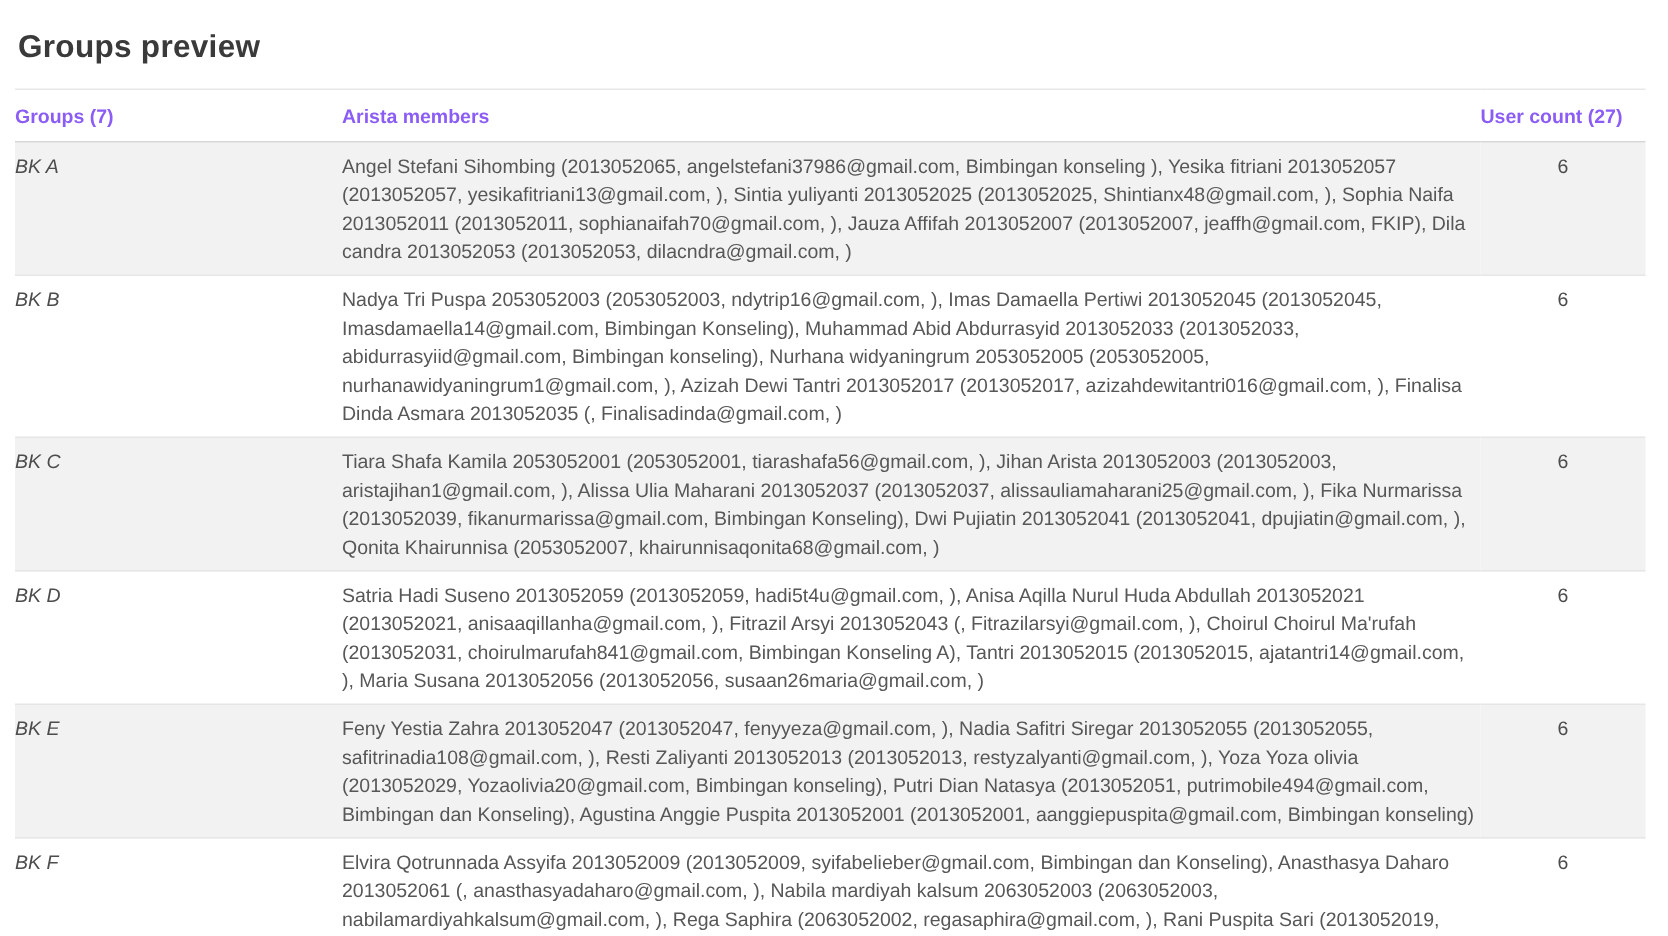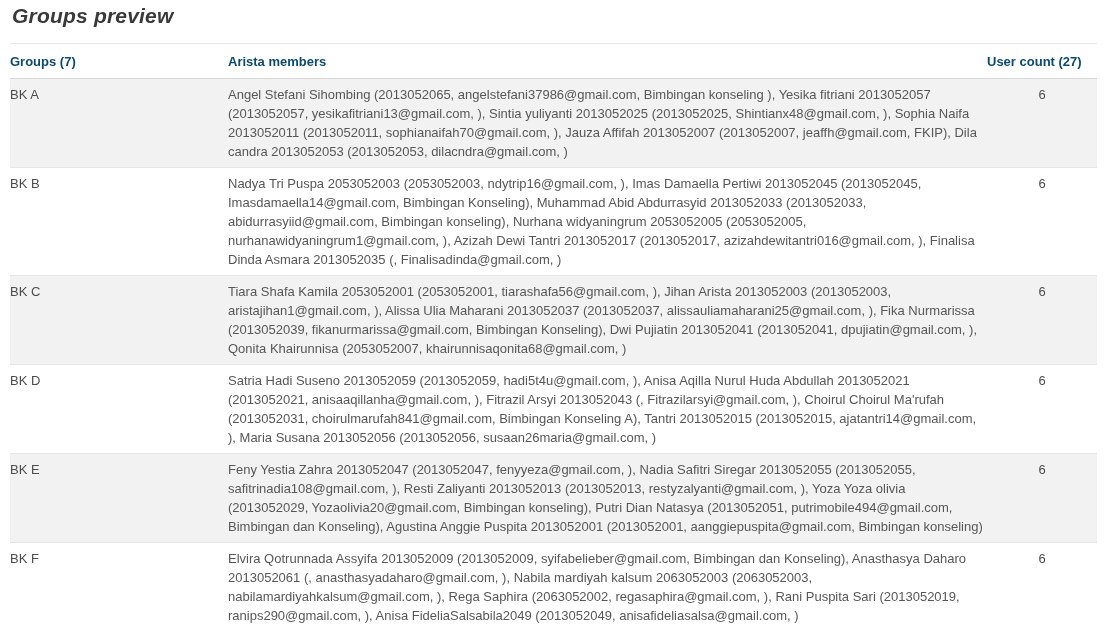--- a/index.html
+++ b/index.html
@@ -12,33 +12,32 @@
   }
   .page {
     width: 1112px;
     min-height: 624px;
     padding: 2px 15px 10px 10px;
   }
   .page-title {
     font-size: 21px;
     font-weight: 600;
     color: #3a3a3a;
-    margin: 2px 0 15px 2px;
+    margin: 18px 0 15px 2px;
     letter-spacing: 0.2px;
-    font-style: italic;
   }
   table.groups-table {
     width: 100%;
     border-collapse: collapse;
     border-top: 1px solid #e8e8e8;
   }
   table.groups-table thead th {
     font-size: 13px;
     font-weight: bold;
-    color: #0c4a6e;
+    color: #8b5cf6;
     text-align: left;
     padding: 10px 0 9px 0;
     border-bottom: 1px solid #d6d6d6;
     white-space: nowrap;
   }
   th.col-groups { width: 218px; padding-left: 4px; }
   th.col-count  { width: 110px; text-align: right; padding-right: 14px; }
   table.groups-table tbody tr {
     border-bottom: 1px solid #e6e6e6;
   }
@@ -48,20 +47,21 @@
   table.groups-table tbody td {
     font-size: 13px;
     line-height: 19px;
     vertical-align: top;
     padding: 6px 0 6px 0;
   }
   td.cell-group {
     color: #4c4c4c;
     padding-left: 4px;
     white-space: nowrap;
+    font-style: italic;
   }
   td.cell-members {
     color: #575757;
     padding-right: 6px;
     margin-left: 16px;
   }
   td.cell-count {
     color: #4c4c4c;
     text-align: center;
     padding-right: 26px;

